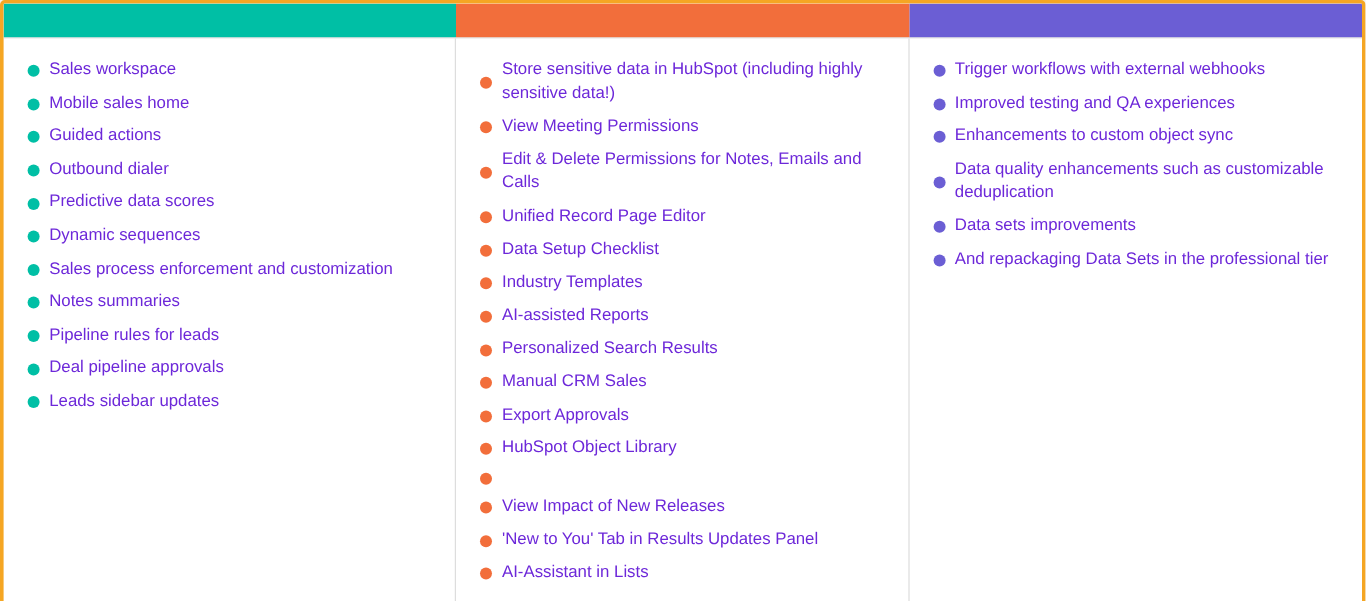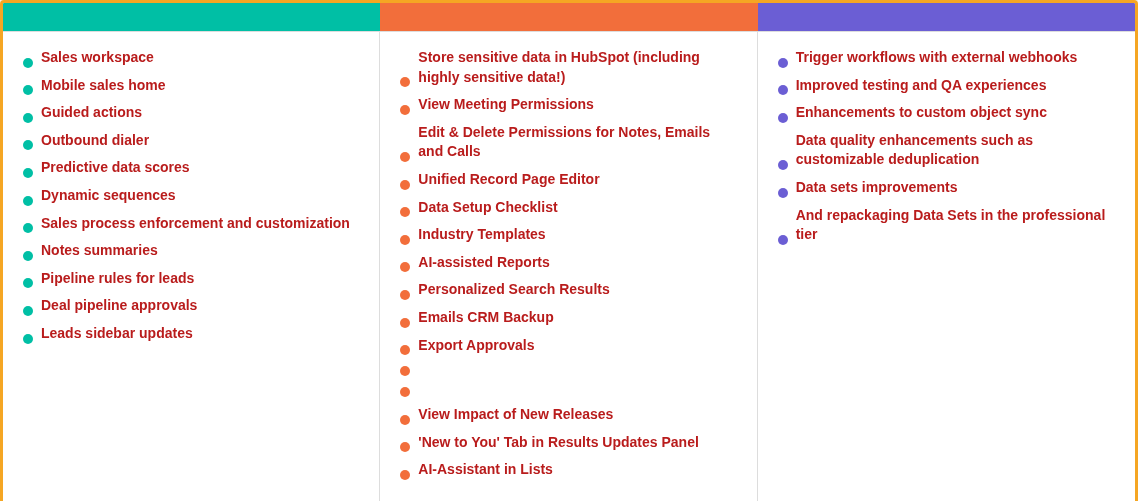--- a/index.html
+++ b/index.html
@@ -45,26 +45,25 @@
     }
     .col:last-child { border-right: none; }
 
     .bullet-list {
       list-style: none;
       padding: 0;
       margin: 0;
     }
     .bullet-list li {
       display: flex;
-      align-items: flex-end;
+      align-items: center;
       margin-bottom: 8px;
       font-size: 14px;
-      color: #b91c1c;
+      color: #6d28d9;
       line-height: 1.4;
-      font-weight: bold;
     }
     .bullet-list li .dot {
       width: 10px;
       height: 10px;
       border-radius: 50%;
       display: inline-block;
       flex-shrink: 0;
       margin-top: 3px;
       margin-right: 8px;
     }
@@ -166,28 +165,29 @@
           <li>
             <span class="dot dot-orange"></span>
             <span>AI-assisted Reports</span>
           </li>
           <li>
             <span class="dot dot-orange"></span>
             <span>Personalized Search Results</span>
           </li>
           <li>
             <span class="dot dot-orange"></span>
-            <span>Emails CRM Backup</span>
+            <span>Manual CRM Sales</span>
           </li>
           <li>
             <span class="dot dot-orange"></span>
             <span>Export Approvals</span>
           </li>
           <li>
             <span class="dot dot-orange"></span>
+            <span>HubSpot Object Library</span>
           </li>
           <li>
             <span class="dot dot-orange"></span>
           </li>
           <li>
             <span class="dot dot-orange"></span>
             <span>View Impact of New Releases</span>
           </li>
           <li>
             <span class="dot dot-orange"></span>

